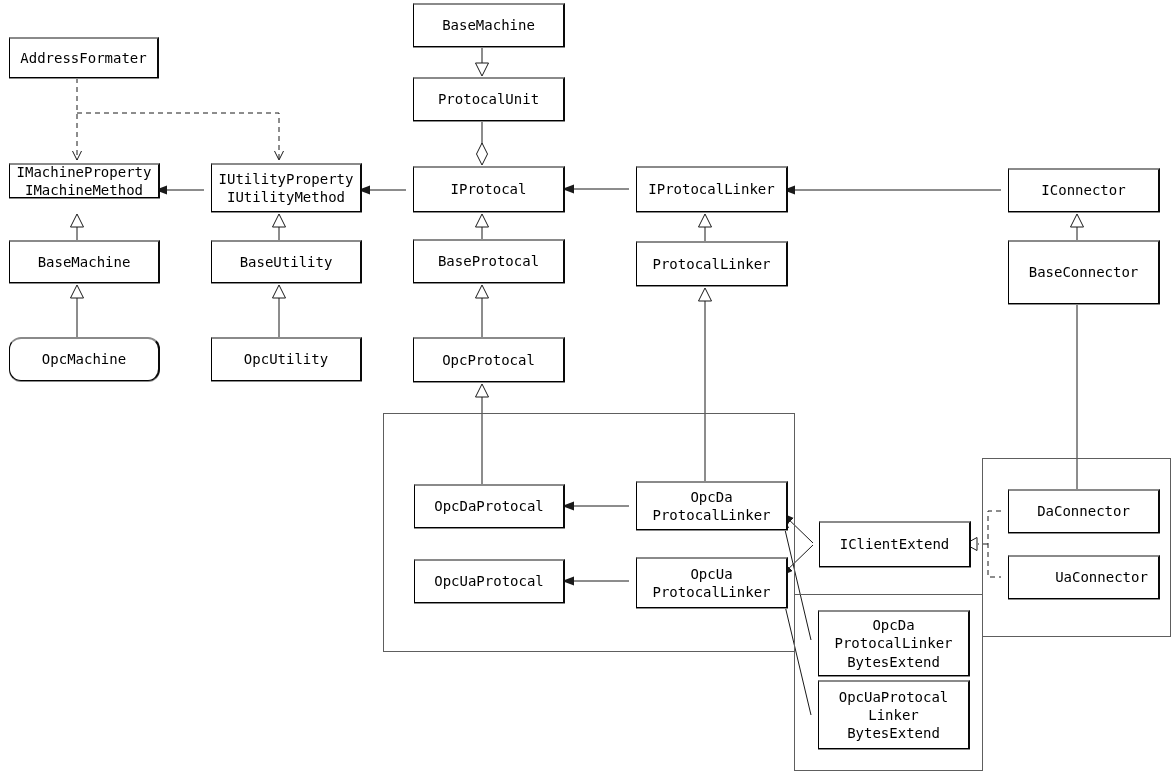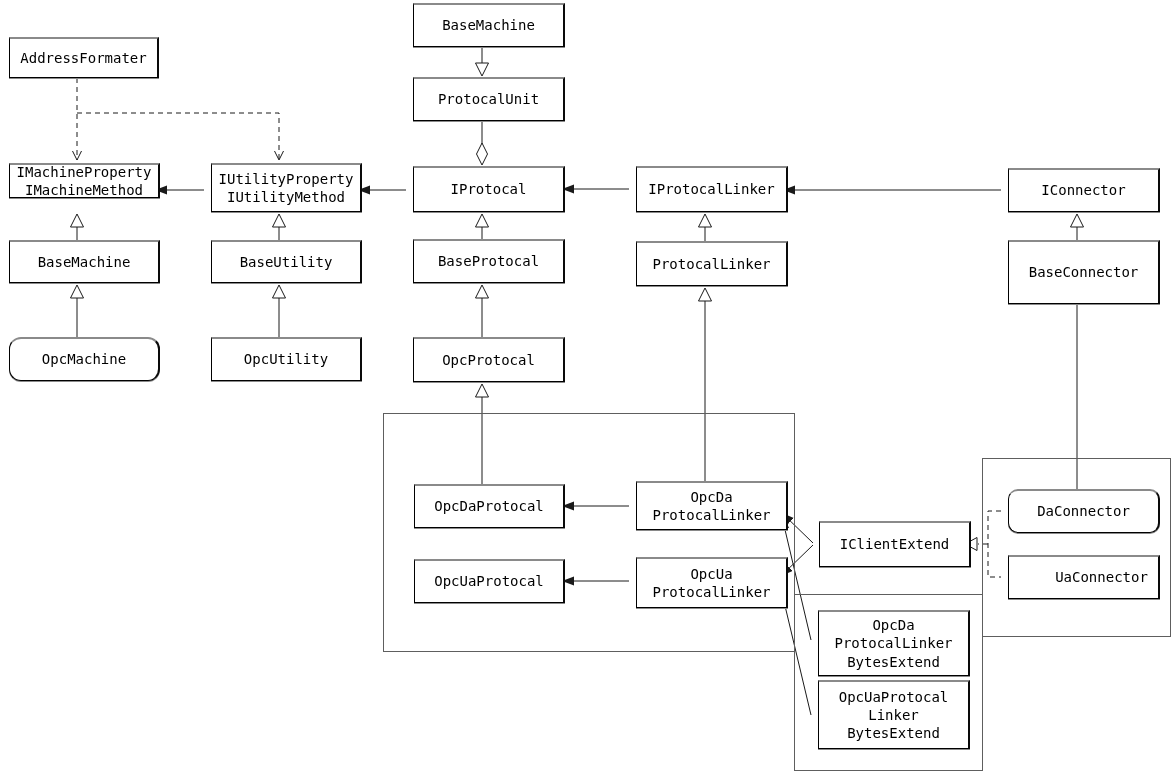--- a/index.html
+++ b/index.html
@@ -174,21 +174,21 @@
 
   <div class="node" style="left:629px;top:557px;width:152px;height:51px;">
     <span class="ln">OpcUa</span>
     <span class="ln">ProtocalLinker</span>
   </div>
 
   <div class="node" style="left:812px;top:521px;width:152px;height:46px;">
     <span class="ln">IClientExtend</span>
   </div>
 
-  <div class="node" style="left:1001px;top:489px;width:152px;height:44px;border-radius:10px;">
+  <div class="node" style="left:1001px;top:489px;width:152px;height:44px;">
     <span class="ln">DaConnector</span>
   </div>
 
   <div class="node" style="left:1001px;top:555px;width:152px;height:44px;padding-left:36px;">
     <span class="ln">UaConnector</span>
   </div>
 
   <div class="node" style="left:811px;top:610px;width:152px;height:66px;">
     <span class="ln">OpcDa</span>
     <span class="ln">ProtocalLinker</span>

